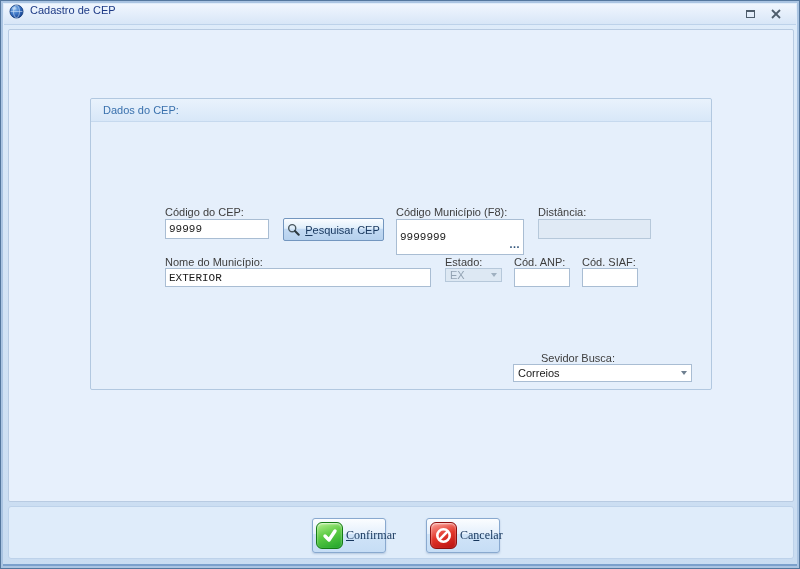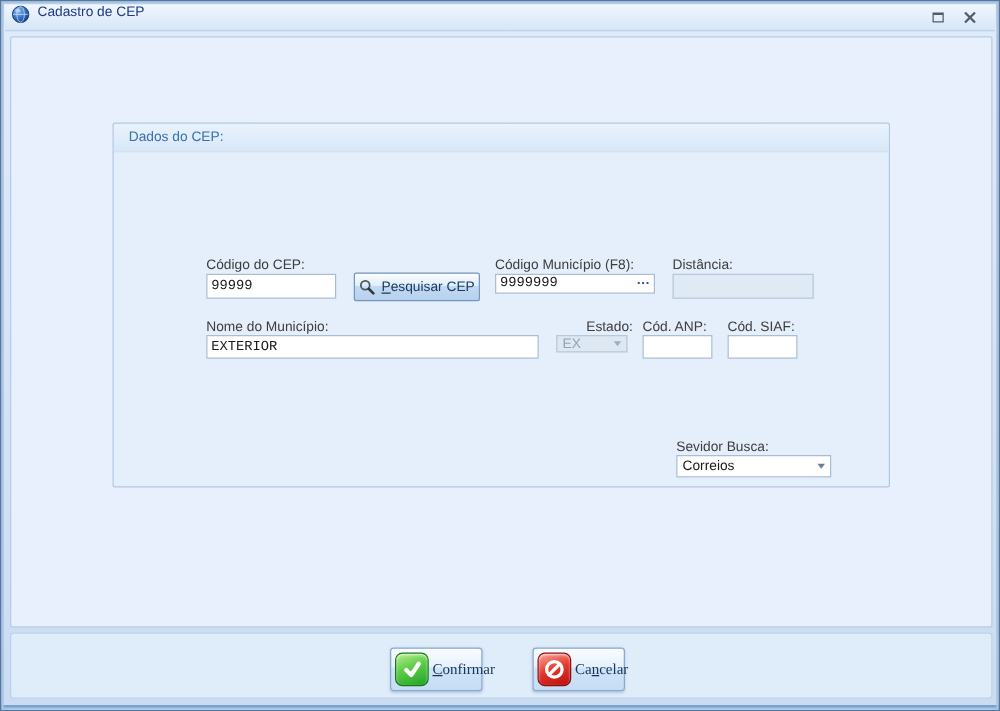--- a/index.html
+++ b/index.html
@@ -152,45 +152,45 @@
 
     <div class="btn-search">
       <svg width="13" height="13" viewBox="0 0 14 14">
         <circle cx="5.6" cy="5.6" r="3.8" fill="rgba(220,235,248,0.4)" stroke="#49575f" stroke-width="1.5"></circle>
         <line x1="8.6" y1="8.6" x2="12.6" y2="12.6" stroke="#2c3940" stroke-width="2.2" stroke-linecap="round"></line>
       </svg>
       <span><span class="u">P</span><span>esquisar CEP</span></span>
     </div>
 
     <span class="fld-label" style="left:387px; top:176px;">Código Município (F8):</span>
-    <div class="input-wrap" style="left:387px; top:189px; width:128px; height:16px;">
+    <div class="input-wrap" style="left:387px; top:189px; width:128px; height:36px;">
       <input class="txt" readonly="" value="9999999" style="">
       <span class="ellipsis-btn">…</span>
     </div>
 
     <span class="fld-label" style="left:529px; top:176px;">Distância:</span>
     <input class="txt disabled" style="left: 529px; top: 189px; width: 113px; height: 20px;" readonly="" value="">
 
     <span class="fld-label" style="left:156px; top:226px;text-align:center;">Nome do Município:</span>
     <input class="txt" style="left: 156px; top: 238px; width: 266px; height: 19px;" readonly="" value="EXTERIOR">
 
-    <span class="fld-label" style="left:436px; top:226px;margin-left:24px;">Estado:</span>
+    <span class="fld-label" style="left:436px; top:226px;">Estado:</span>
     <div class="combo disabled" style="left:436px; top:238px; width:57px; height:14px;">
       <span>EX</span>
       <span class="caret"></span>
     </div>
 
     <span class="fld-label" style="left:505px; top:226px;">Cód. ANP:</span>
     <input class="txt" style="left: 505px; top: 238px; width: 56px; height: 19px;" readonly="" value="">
 
     <span class="fld-label" style="left:573px; top:226px;">Cód. SIAF:</span>
     <input class="txt" style="left: 573px; top: 238px; width: 56px; height: 19px;" readonly="" value="">
 
     <span class="fld-label" style="left:532px; top:322px;">Sevidor Busca:</span>
-    <div class="combo" style="left:532px; top:334px; width:124px; height:18px;">
+    <div class="combo" style="left:504px; top:334px; width:179px; height:18px;">
       <span>Correios</span>
       <span class="caret"></span>
     </div>
 
   </div>
 
   <div class="footer-panel">
 
     <div class="btn-footer btn-confirm">
       <span class="gloss-icon gloss-green">

